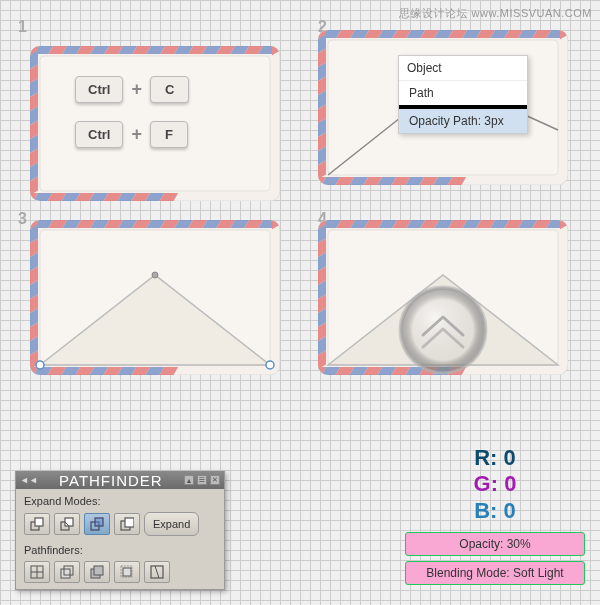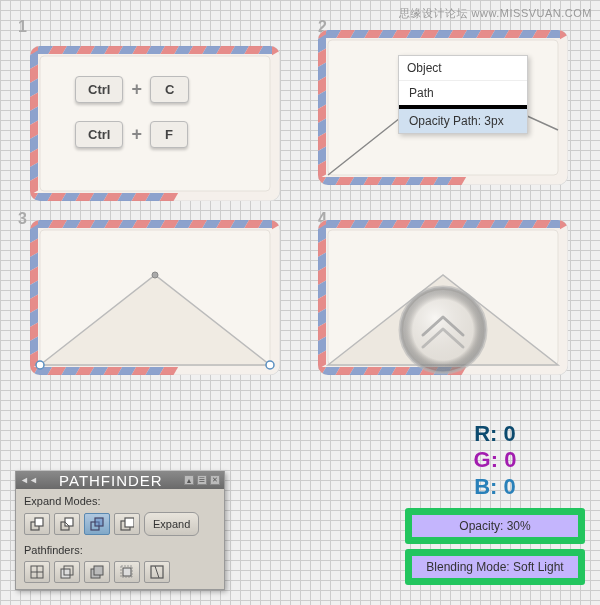--- a/index.html
+++ b/index.html
@@ -143,22 +143,22 @@
       margin-bottom: 8px;
     }
 
     .rgb-row {
       font-size: 22px;
       font-weight: bold;
       line-height: 1.2;
     }
 
     .info-field {
-      background: #c4b5fd;
-      border: 7px solid #22c55e;
+      background: #f9a8d4;
+      border: 1px solid #22c55e;
       border-radius: 3px;
       padding: 4px 10px;
       text-align: center;
       font-size: 12px;
       color: #333;
       margin-bottom: 5px;
       width: 100%;
     }
   </style>
 </head>

